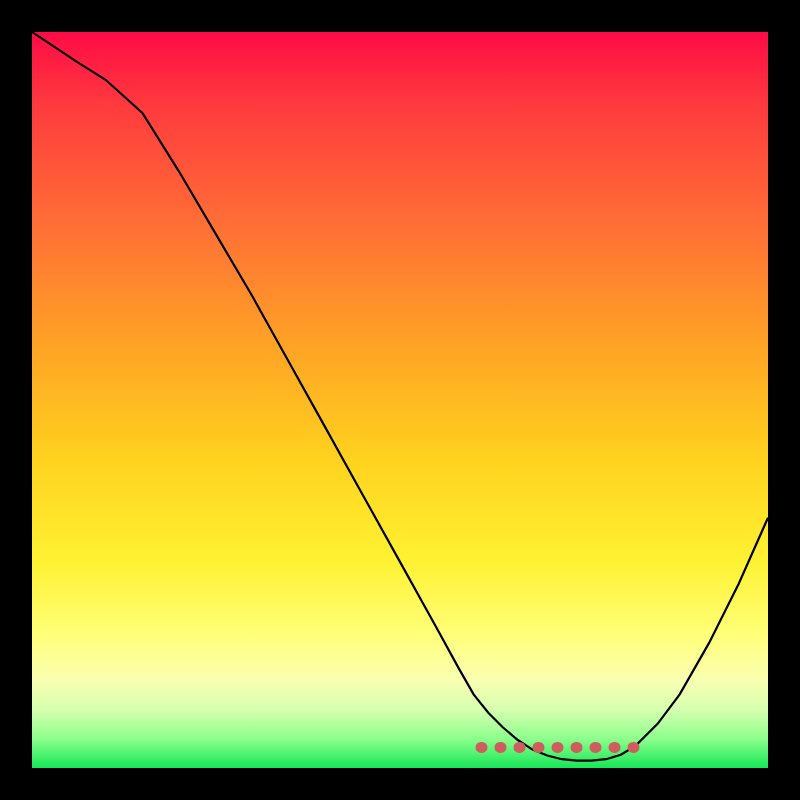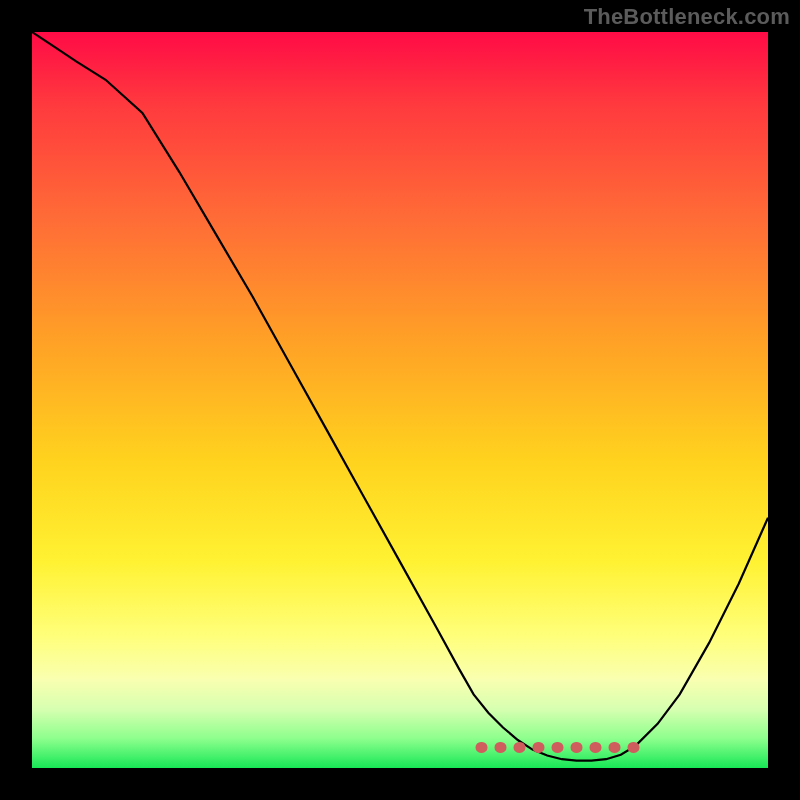--- a/index.html
+++ b/index.html
@@ -58,21 +58,20 @@
     fill: none;
     stroke: #cf5d5d;
     stroke-width: 11;
     stroke-linecap: round;
     stroke-dasharray: 1 18;
   }
 </style>
 </head>
 <body>
 <div class="frame">
-  <div class="watermark">TheBottleneck.com</div>
 
   <div class="plot-area">
     <svg class="plot" viewBox="0 0 736 736">
       <path id="curve-path" class="curve" d="M0.0 0.0 L22.1 14.7 L44.2 29.4 L73.6 47.8 L110.4 81.0 L147.2 139.8 L184.0 202.4 L220.8 265.0 L257.6 331.2 L294.4 397.4 L331.2 463.7 L368.0 529.9 L404.8 596.2 L426.9 636.6 L441.6 662.4 L456.3 680.8 L471.0 695.5 L485.8 708.0 L500.5 717.6 L515.2 723.5 L529.9 727.2 L544.6 728.6 L559.4 728.6 L574.1 727.2 L588.8 722.8 L603.5 713.9 L625.6 691.8 L647.7 662.4 L677.1 610.9 L706.6 552.0 L736.0 485.8"></path>
       <path id="dot-path" class="bottom-band" d="M449.0 715.4 L618.2 715.4"></path>
     </svg>
   </div>
 </div>
 
 </body></html>

